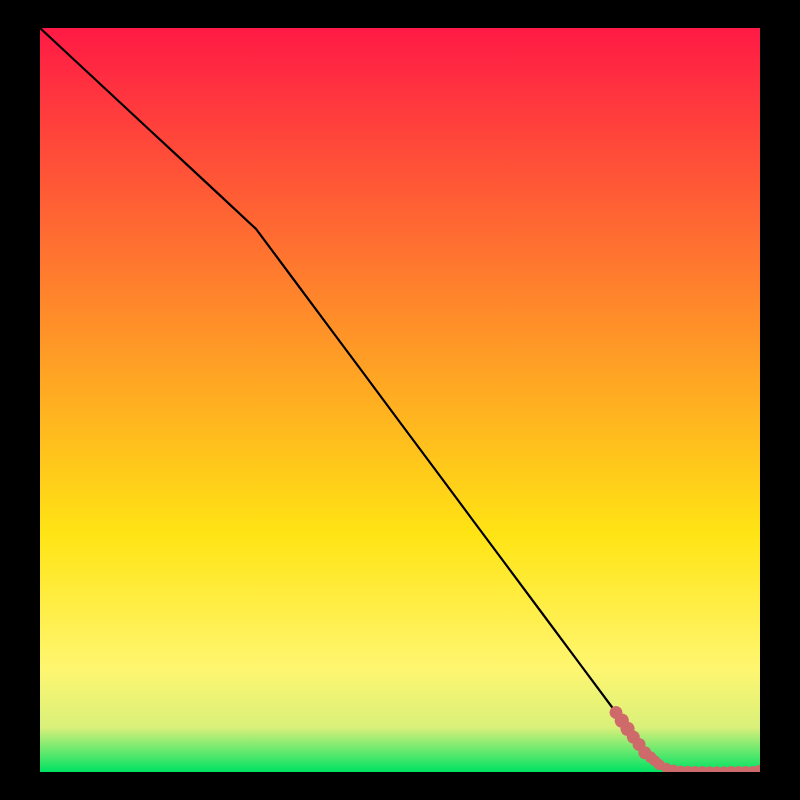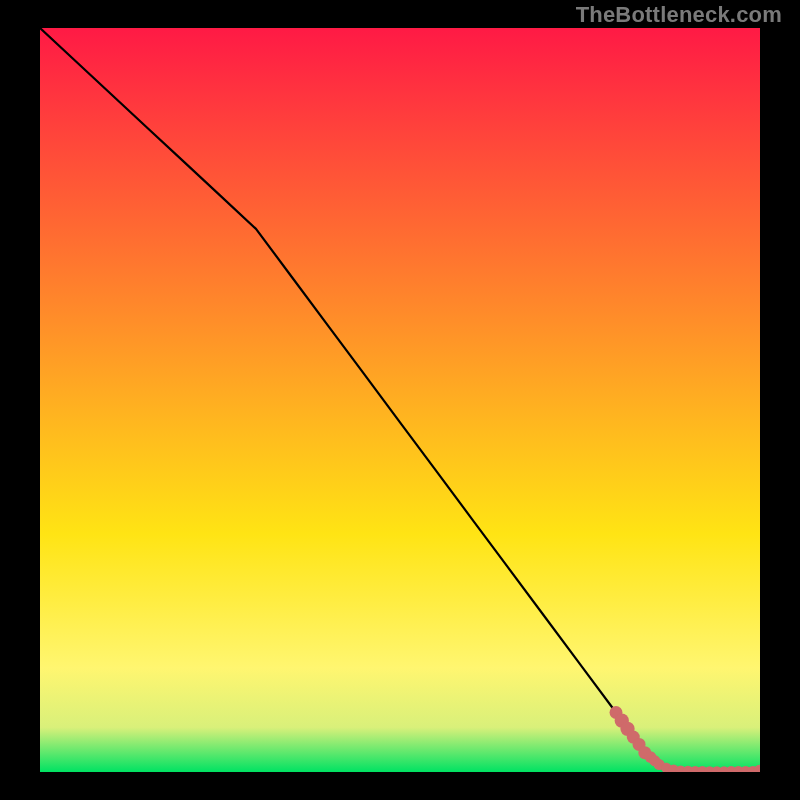--- a/index.html
+++ b/index.html
@@ -33,21 +33,20 @@
     top: 28px;
     width: 720px;
     height: 744px;
   }
   svg { display: block; }
 </style>
 </head>
 <body>
 
 <div class="frame">
-  <div class="watermark">TheBottleneck.com</div>
 
   <div class="plot">
     <svg id="chart-svg" width="720" height="744" viewBox="0 0 720 744">
       <defs>
         <linearGradient id="bg-grad" x1="0" y1="0" x2="0" y2="1">
           <stop id="g0" offset="0%" stop-color="#ff1a45"></stop>
           <stop id="g1" offset="38%" stop-color="#ff8a2a"></stop>
           <stop id="g2" offset="68%" stop-color="#ffe414"></stop>
           <stop id="g3" offset="86%" stop-color="#fff670"></stop>
           <stop id="g4" offset="94%" stop-color="#d9f07a"></stop>

